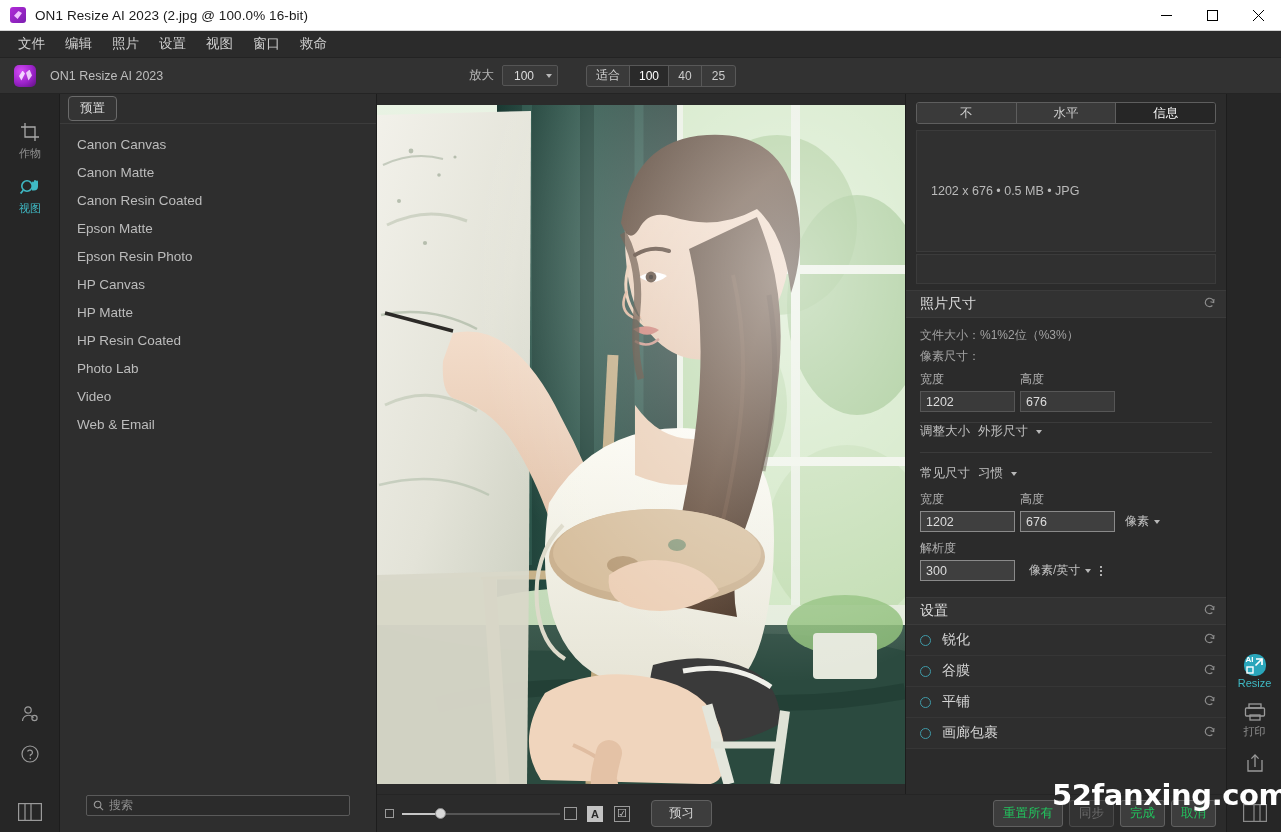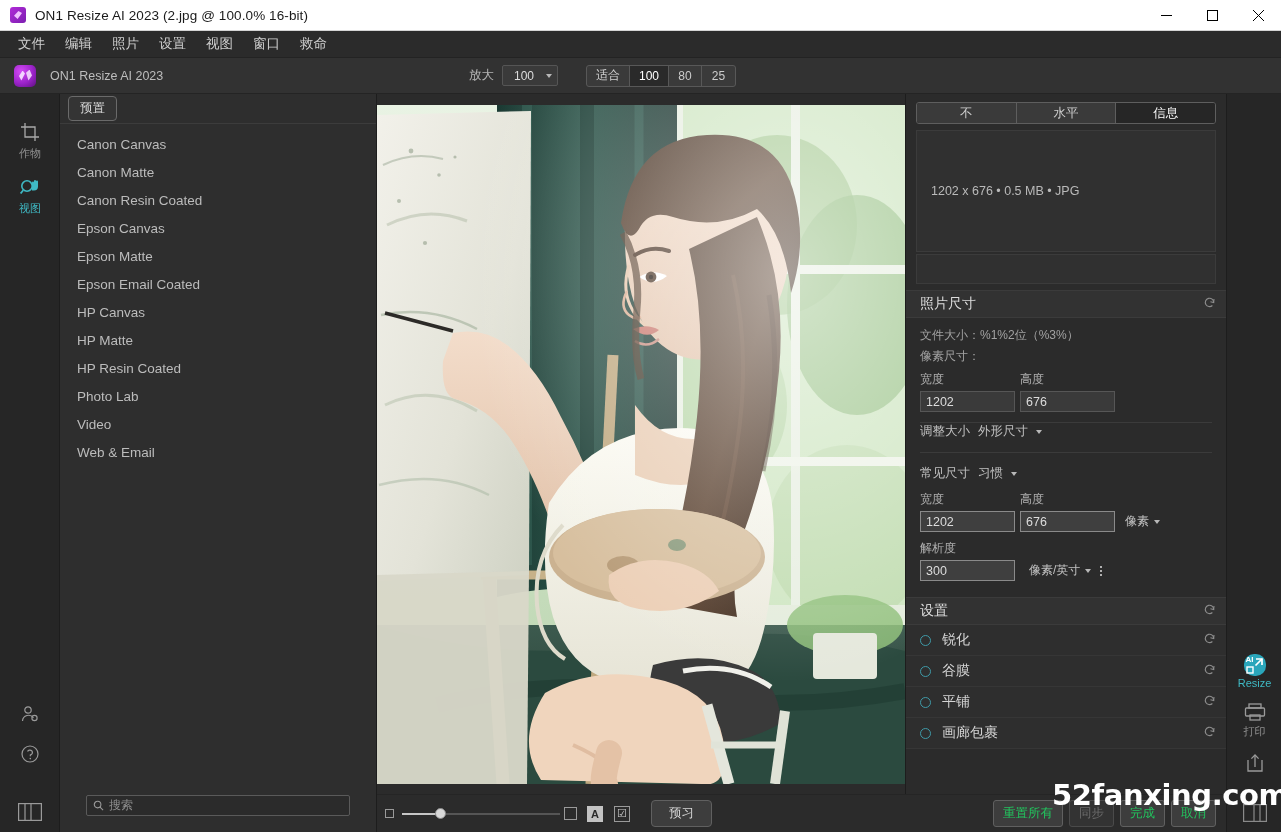--- a/index.html
+++ b/index.html
@@ -357,21 +357,21 @@
     </div>
     <div class="zoomzone">
       <div class="zoom-label">放大</div>
       <div class="zoom-select">
         <span>100</span>
         <span class="chev"></span>
       </div>
       <div class="seg">
         <div class="seg-btn first">适合</div>
         <div class="seg-btn active">100</div>
-        <div class="seg-btn">80</div>
+        <div class="seg-btn">40</div>
         <div class="seg-btn">25</div>
       </div>
     </div>
   </div>
 
   <div class="rail">
     <div style="height:18px"></div>
     <div class="rail-tool">
       <div class="glyph">
         <svg width="20" height="20" viewBox="0 0 20 20" fill="none" stroke="#a9a9a9" stroke-width="1.3">
@@ -419,23 +419,22 @@
   </div>
 
   <div class="presets">
     <div class="presets-head">
       <div class="preset-tab">预置</div>
     </div>
     <div class="preset-list">
       <div class="preset-row">Canon Canvas</div>
       <div class="preset-row">Canon Matte</div>
       <div class="preset-row">Canon Resin Coated</div>
-      <div class="preset-row">Epson Canvas</div>
       <div class="preset-row">Epson Matte</div>
-      <div class="preset-row">Epson Email Coated</div>
+      <div class="preset-row">Epson Resin Photo</div>
       <div class="preset-row">HP Canvas</div>
       <div class="preset-row">HP Matte</div>
       <div class="preset-row">HP Resin Coated</div>
       <div class="preset-row">Photo Lab</div>
       <div class="preset-row">Video</div>
       <div class="preset-row">Web &amp; Email</div>
     </div>
     <div class="presets-foot">
       <div class="search-box">
         <svg width="11" height="11" viewBox="0 0 12 12" fill="none" stroke="#9a9a9a" stroke-width="1.2">

